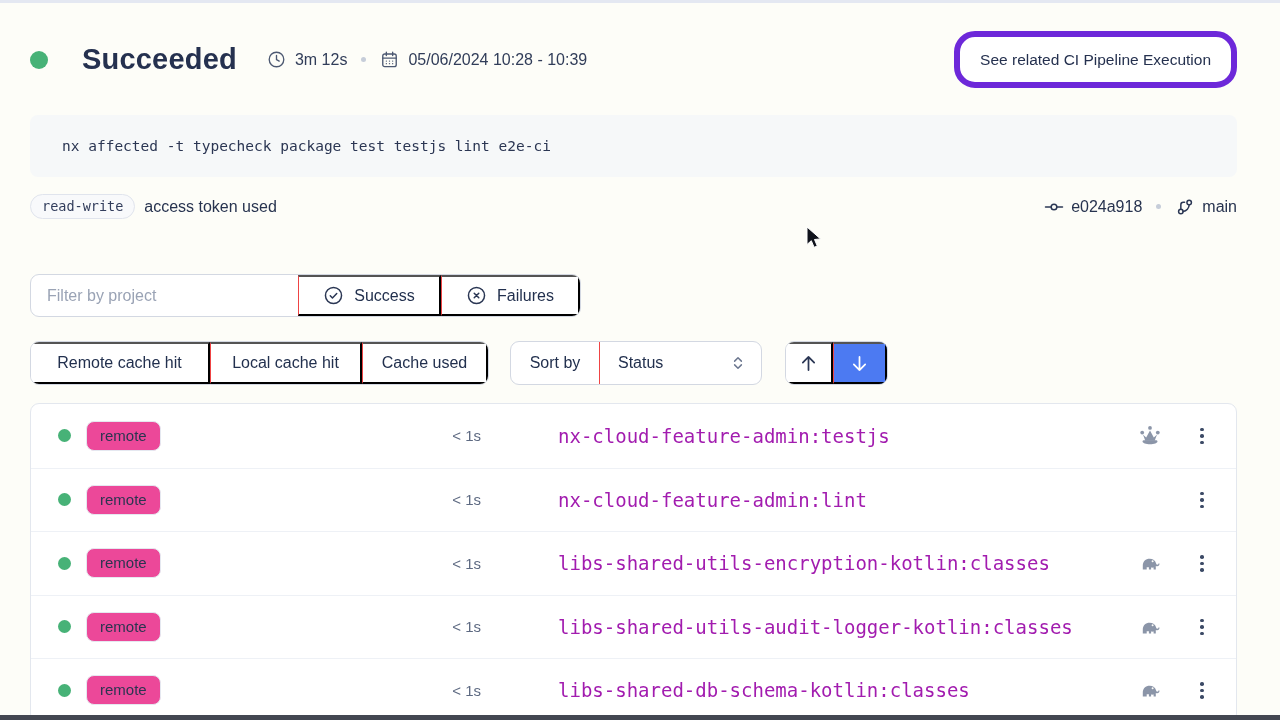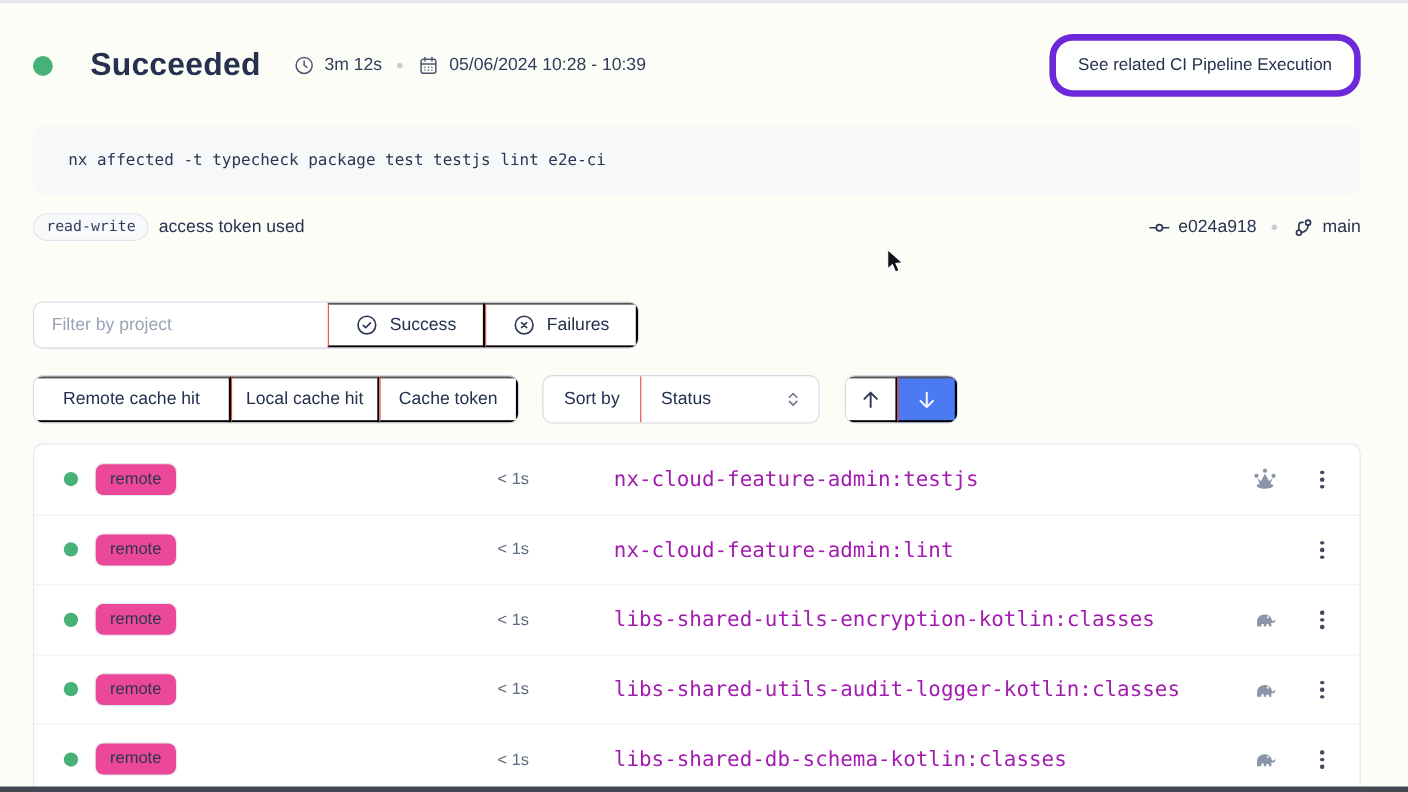--- a/index.html
+++ b/index.html
@@ -66,21 +66,21 @@
   .filters-row .seg-group { height:43px; }
   .seg-btn { gap:10px; font-size:16px; color:#22304e; cursor:pointer; background:#fff; font-family:inherit; }
   .seg-btn .icon { width:21px; height:21px; display:inline-flex; color:#2b3754; }
   .seg-btn .icon svg { width:100%; height:100%; }
   .seg-success { width:143px; }
   .seg-failures { width:139px; }
 
   .controls-row { margin-top:24px; display:flex; align-items:center; }
   .controls-row .seg-group { height:44px; }
   .cache-tabs .seg { cursor:pointer; font-size:16px; color:#22304e; background:#fff; font-family:inherit; }
-  .tab-remote { width:179px; } .tab-local { width:135px; } .tab-miss { width:126px; }
+  .tab-remote { width:179px; } .tab-local { width:152px; } .tab-miss { width:126px; }
 
   .sort-group { margin-left:21px; }
   .sort-label { width:88px; font-size:16px; color:#22304e; }
   .sort-select { width:162px; font-size:16px; color:#22304e; justify-content:space-between; padding:0 14px 0 18px; cursor:pointer; }
   .sort-select .icon { width:18px; height:18px; color:#6d7890; display:inline-flex; }
   .sort-select .icon svg { width:100%; height:100%; }
 
   .arrow-group { margin-left:23px; }
   .arrow-btn { width:47px; cursor:pointer; background:#fff; }
   .arrow-btn .icon { width:21px; height:21px; color:#2b3754; display:inline-flex; }
@@ -206,21 +206,21 @@
         </span>
         <span>Failures</span>
       </button>
     </div>
   </div>
 
   <div class="controls-row">
     <div class="seg-group cache-tabs">
       <button class="seg tab-remote">Remote cache hit</button>
       <button class="seg tab-local">Local cache hit</button>
-      <button class="seg tab-miss">Cache token</button>
+      <button class="seg tab-miss">Cache used</button>
     </div>
 
     <div class="seg-group sort-group">
       <div class="seg sort-label">Sort by</div>
       <div class="seg sort-select">
         <span>Status</span>
         <span class="icon">
           <svg viewBox="0 0 24 24" fill="none" stroke="currentColor" stroke-width="2" stroke-linecap="round" stroke-linejoin="round">
               <path d="M7.5 9.5L12 5l4.5 4.5M7.5 14.5L12 19l4.5-4.5"></path>
             </svg>

